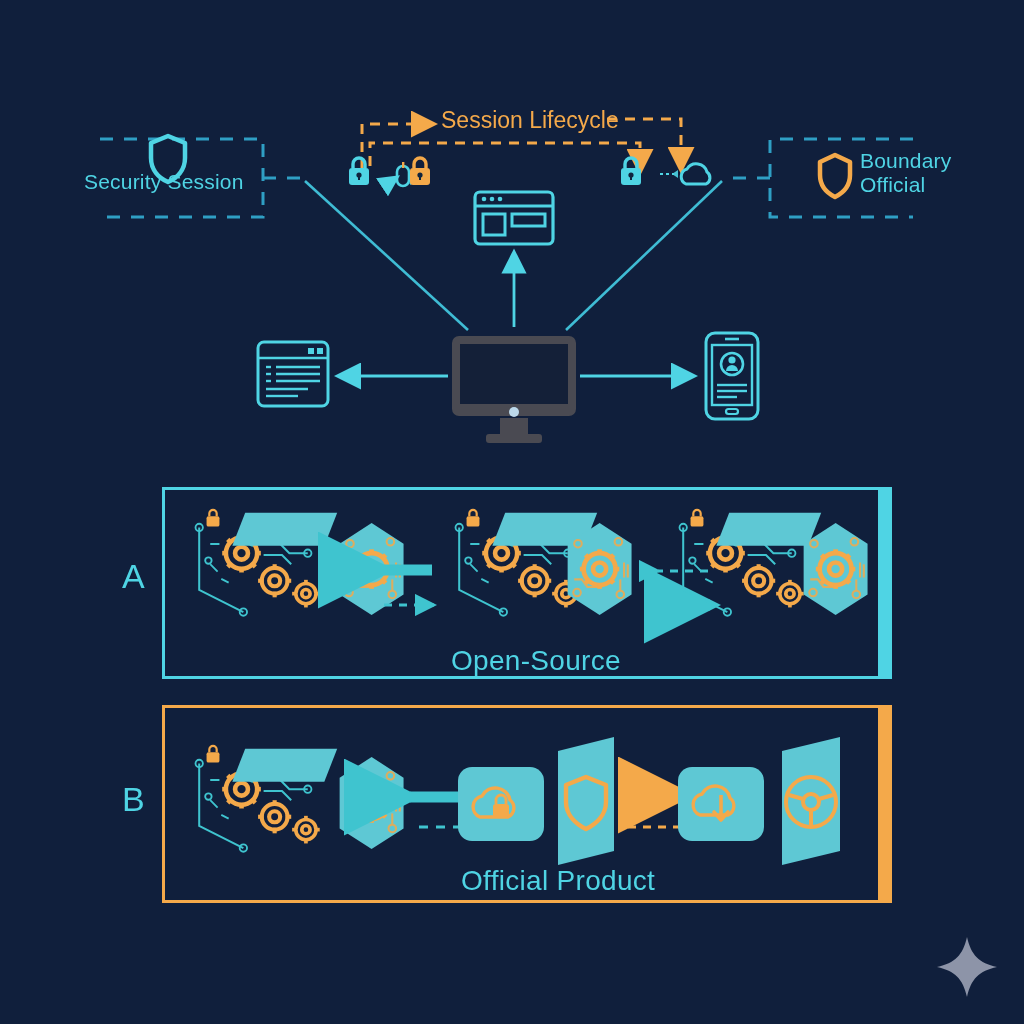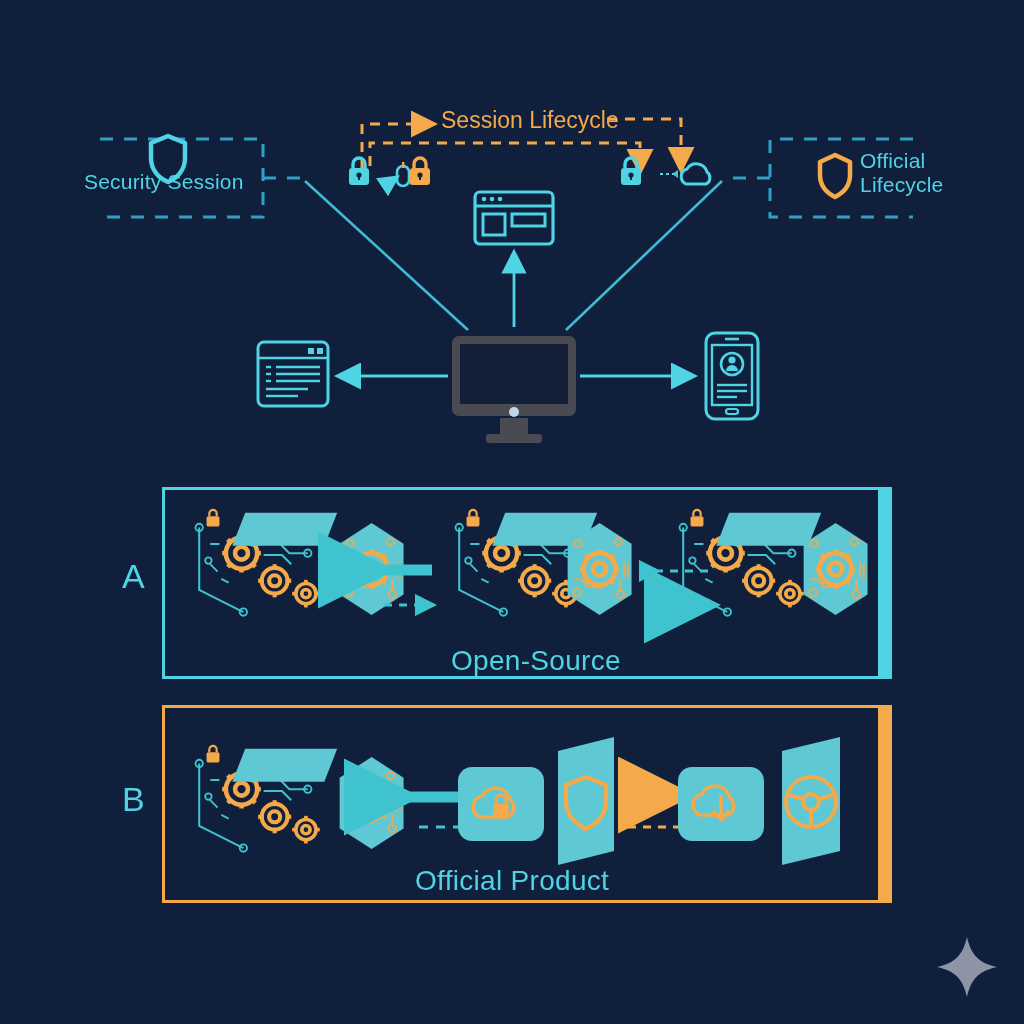--- a/index.html
+++ b/index.html
@@ -144,22 +144,22 @@
       <path d="M20,38 a6,6 0 0 1 12,0" fill="#4fd4e4"></path>
       <g stroke="#4fd4e4" stroke-width="2.4">
         <line x1="11" y1="52" x2="41" y2="52"></line>
           <line x1="11" y1="58" x2="41" y2="58"></line>
         <line x1="11" y1="64" x2="31" y2="64"></line>
       </g>
     </g>
   </svg>
 
   <div class="abs lbl sec-txt" style="left:84px;top:170px">Security Session</div>
-  <div class="abs lbl sec-txt" style="left:860px;top:149px">Official</div>
-  <div class="abs lbl sec-txt" style="left:860px;top:173px">Lifecycle</div>
+  <div class="abs lbl sec-txt" style="left:860px;top:149px">Boundary</div>
+  <div class="abs lbl sec-txt" style="left:860px;top:173px">Official</div>
   <div class="abs lbl-orange sess-txt" style="left:441px;top:107px">Session Lifecycle</div>
 
   <div class="abs" style="left:162px;top:487px;width:730px;height:192px;
               border:3px solid #4fd4e4;box-sizing:border-box"></div>
   <div class="abs" style="left:878px;top:487px;width:14px;height:192px;background:#4fd4e4"></div>
   <div class="abs lbl ab-txt" style="left:122px;top:557px">A</div>
   <div class="abs lbl panel-txt" style="left:451px;top:645px">Open-Source</div>
 
   <svg class="abs" style="left:162px;top:487px" width="730" height="192">
     <defs>
@@ -278,21 +278,21 @@
       </g>
     <g transform="translate(636,36) scale(0.94)">
       <use href="#hex-gear"></use>
       </g>
   </svg>
 
   <div class="abs" style="left:162px;top:705px;width:730px;height:198px;
               border:3px solid #f4a94a;box-sizing:border-box"></div>
   <div class="abs" style="left:878px;top:705px;width:14px;height:198px;background:#f4a94a"></div>
   <div class="abs lbl ab-txt" style="left:122px;top:780px">B</div>
-  <div class="abs lbl panel-txt" style="left:415px;top:865px">Official Product</div>
+  <div class="abs lbl panel-txt" style="left:461px;top:865px">Official Product</div>
 
   <svg class="abs" style="left:162px;top:705px" width="730" height="198">
     <defs>
       <marker id="pb-t" markerWidth="7" markerHeight="7" refX="6" refY="3.5" orient="auto">
         <path d="M0,0 L7,3.5 L0,7 Z" fill="#3fc4cf"></path>
       </marker>
       <marker id="pb-ts" markerWidth="7" markerHeight="7" refX="1" refY="3.5" orient="auto">
         <path d="M7,0 L0,3.5 L7,7 Z" fill="#3fc4cf"></path>
       </marker>
       <marker id="pb-o" markerWidth="7" markerHeight="7" refX="6" refY="3.5" orient="auto">

